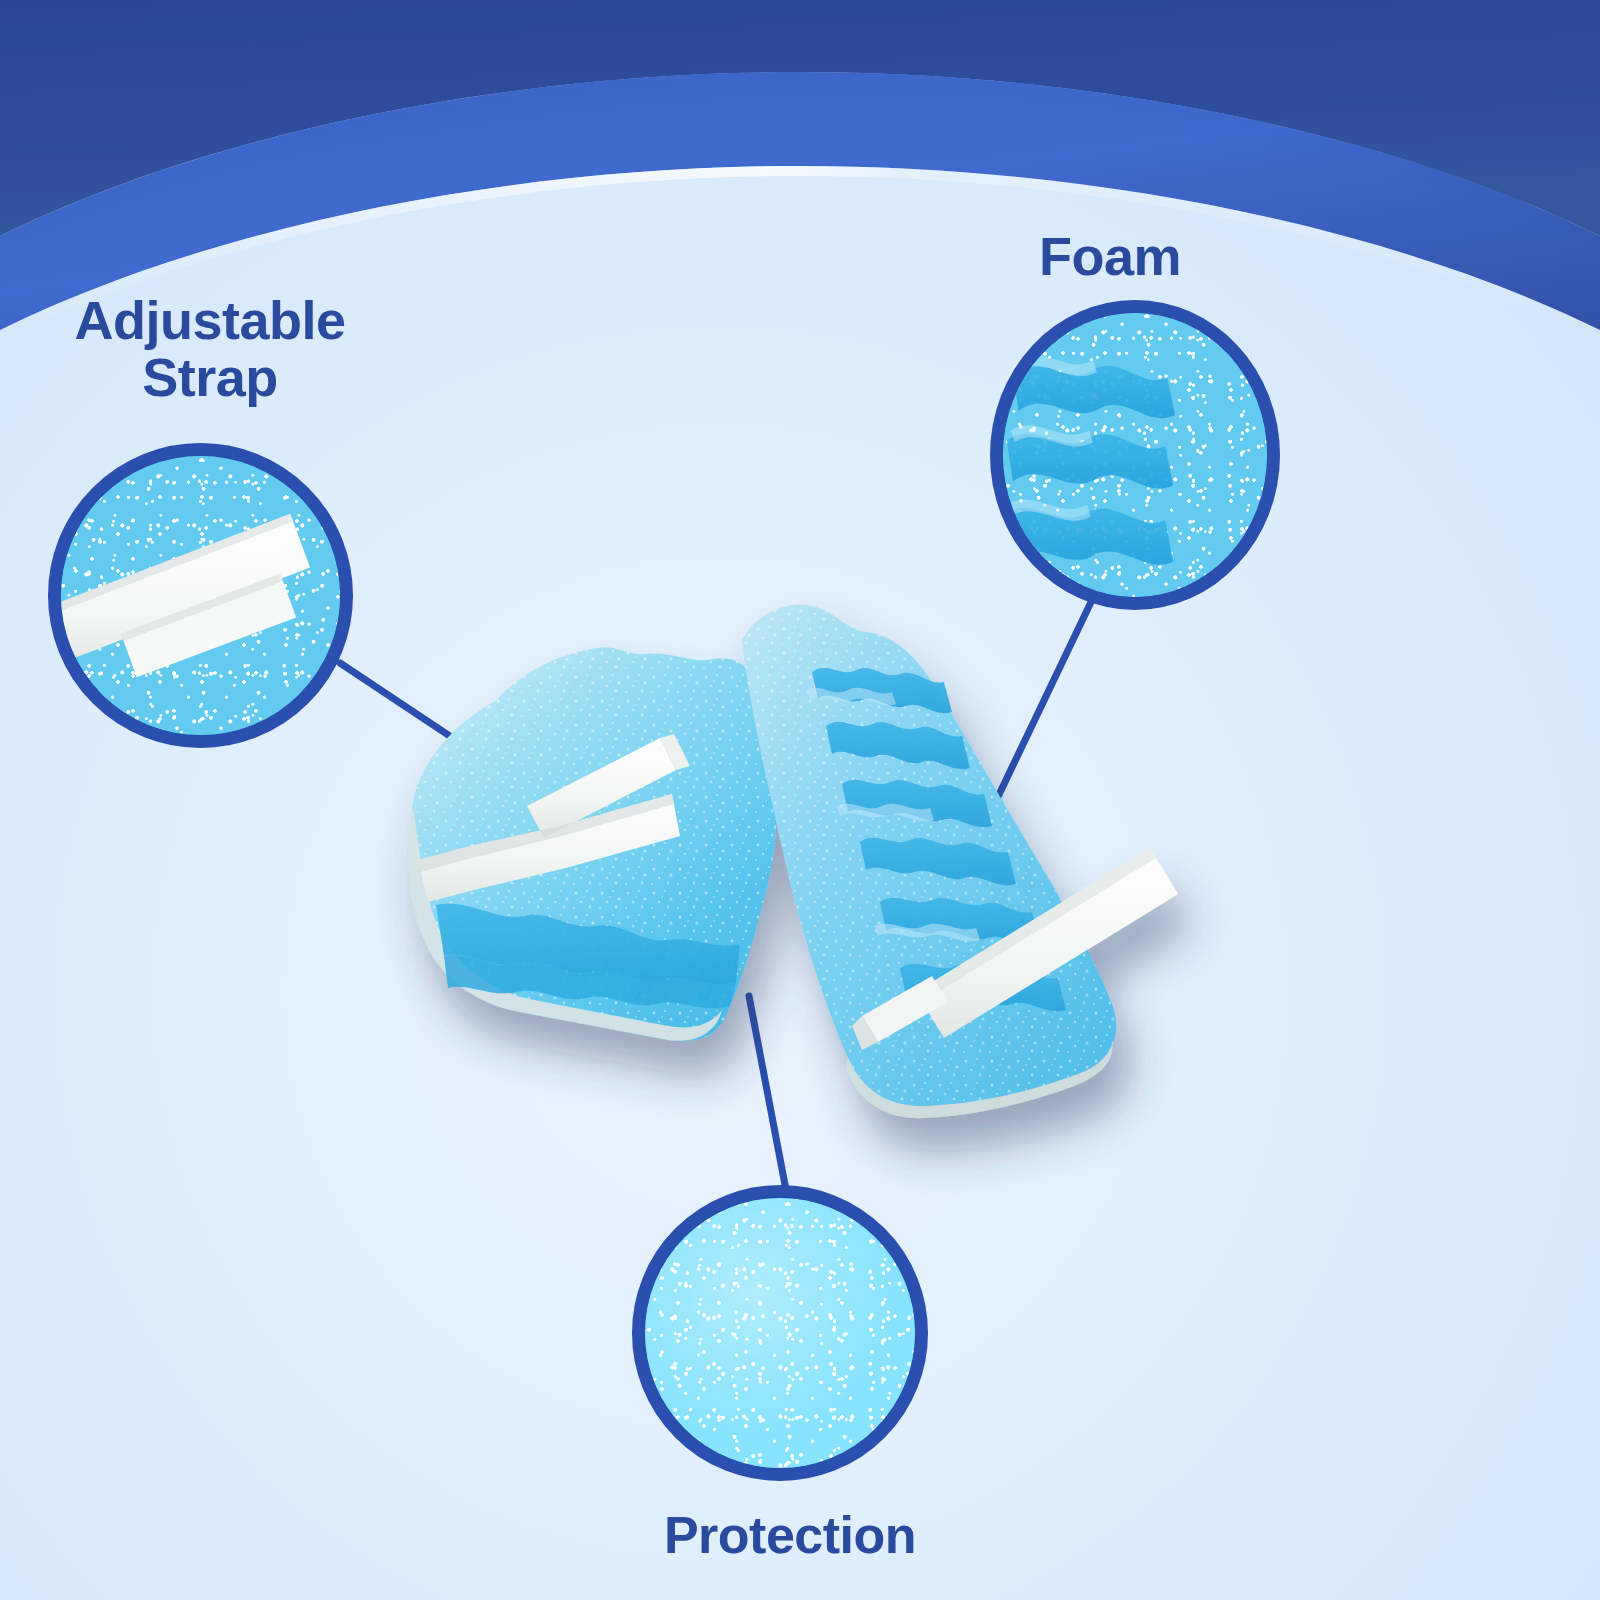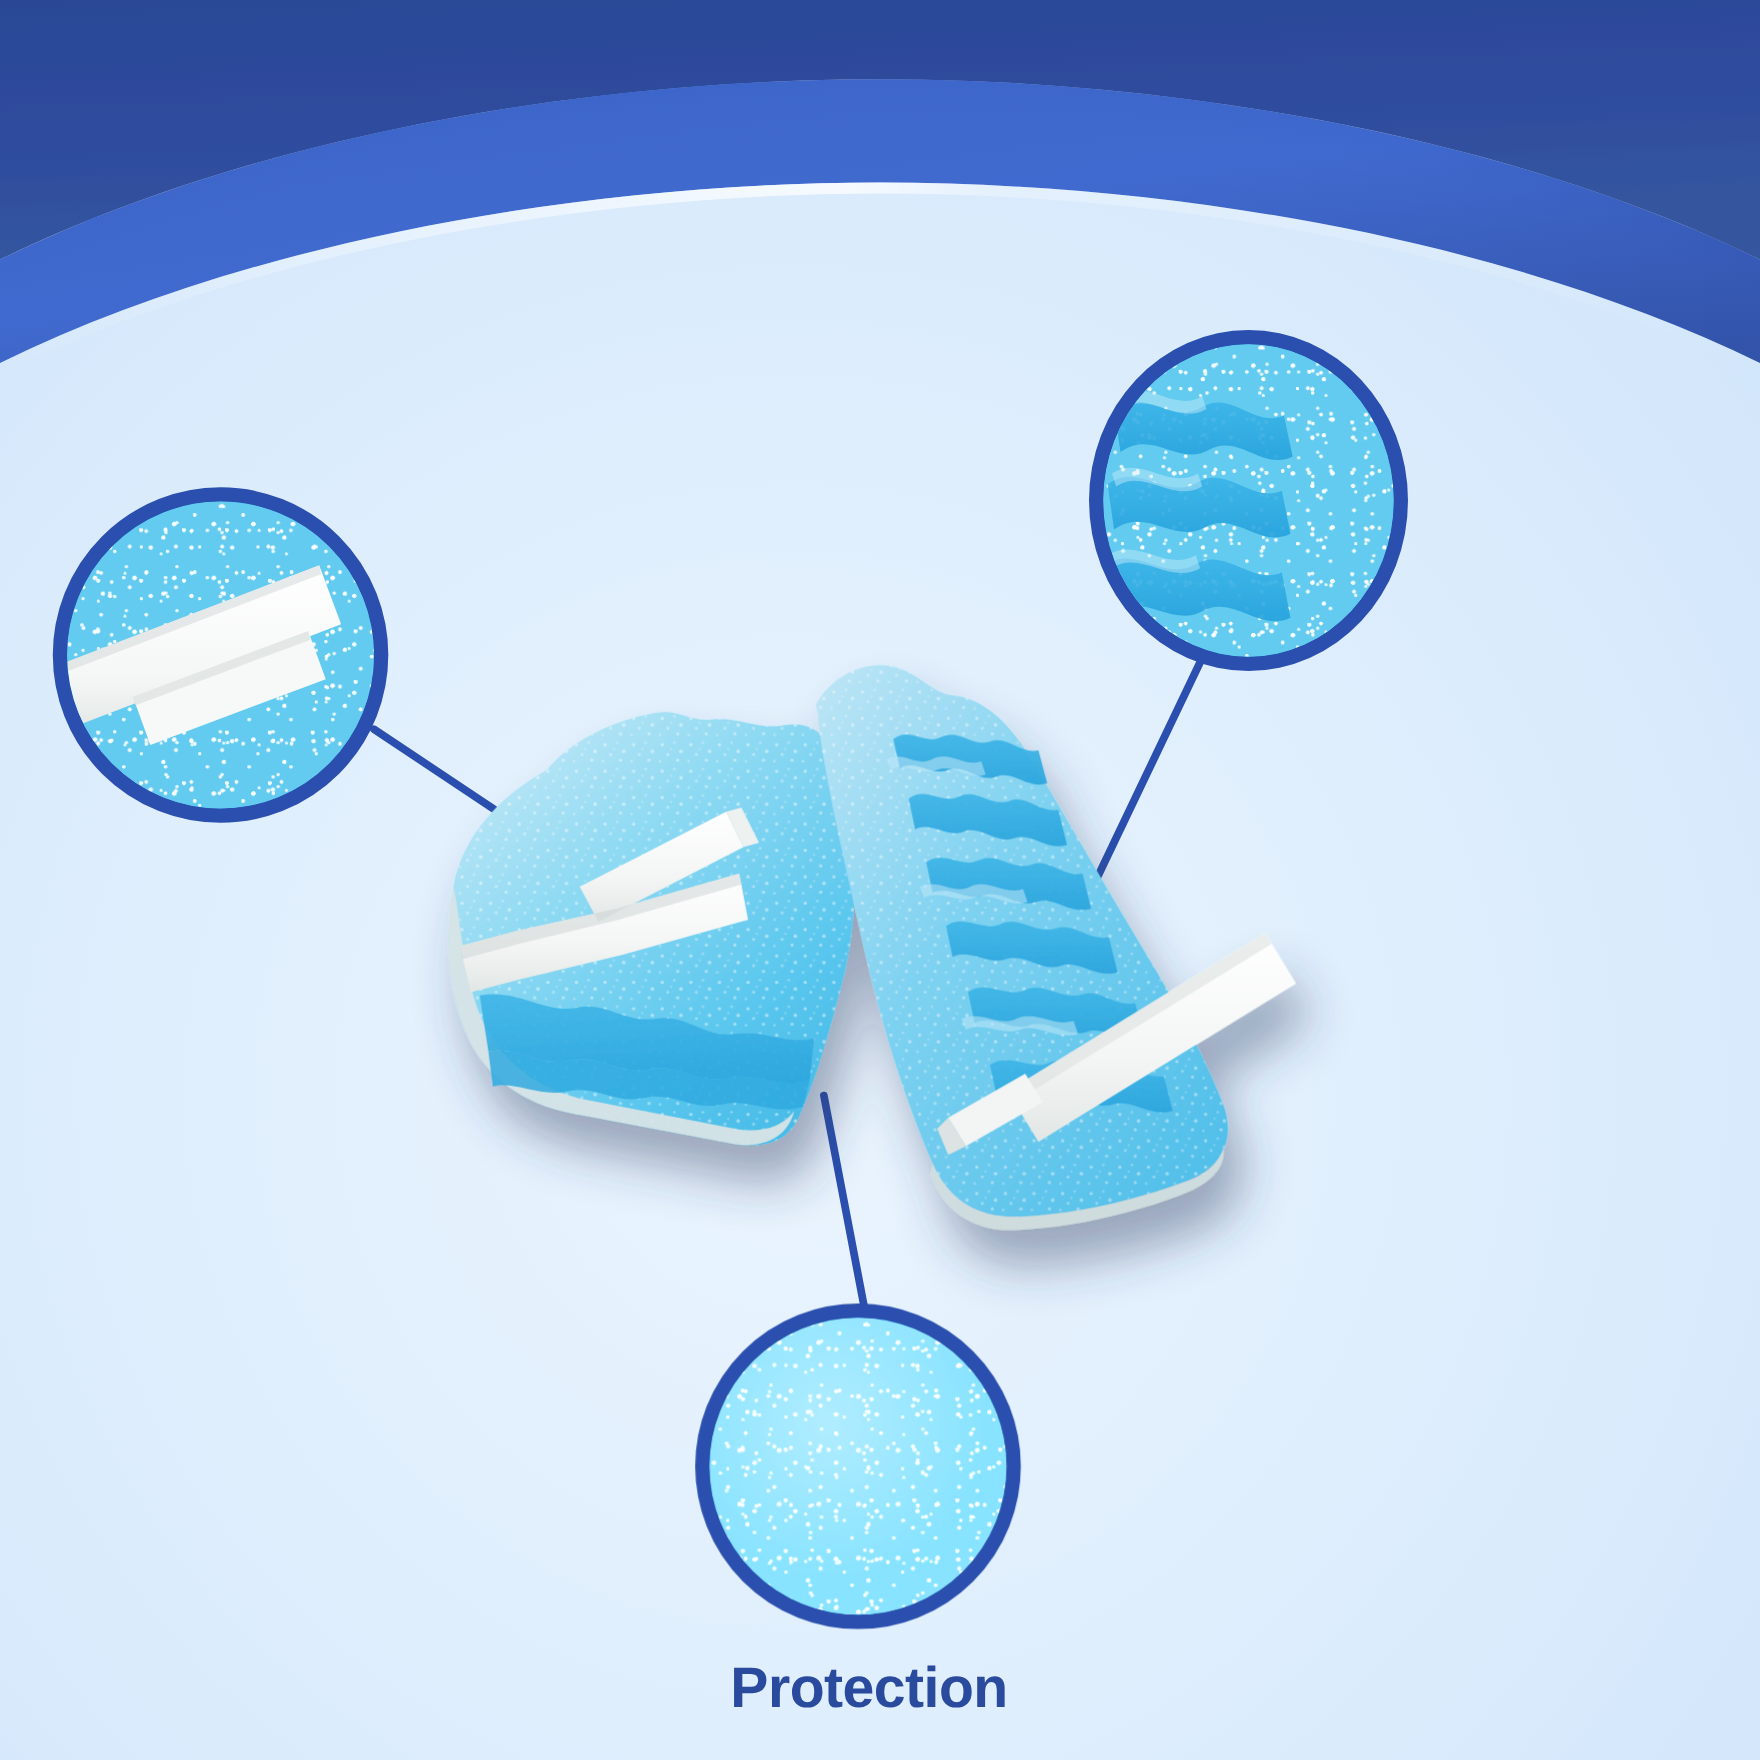--- a/index.html
+++ b/index.html
@@ -346,17 +346,20 @@
     </div>
   </div>
 
   <div class="magnifier" id="mag-protect">
     <div class="mag-inner">
       <div class="foamtex pale"></div>
       <div style="position:absolute;inset:0;background:radial-gradient(circle at 40% 35%, rgba(255,255,255,.35), rgba(255,255,255,0) 62%);"></div>
     </div>
   </div>
 
-
+  <div class="callout-label" id="label-strap">Adjustable
+Strap</div>
+
+  <div class="callout-label" id="label-foam">Foam</div>
 
   <div class="callout-label" id="label-protection">Protection</div>
 
 </div>
 
 </body></html>

